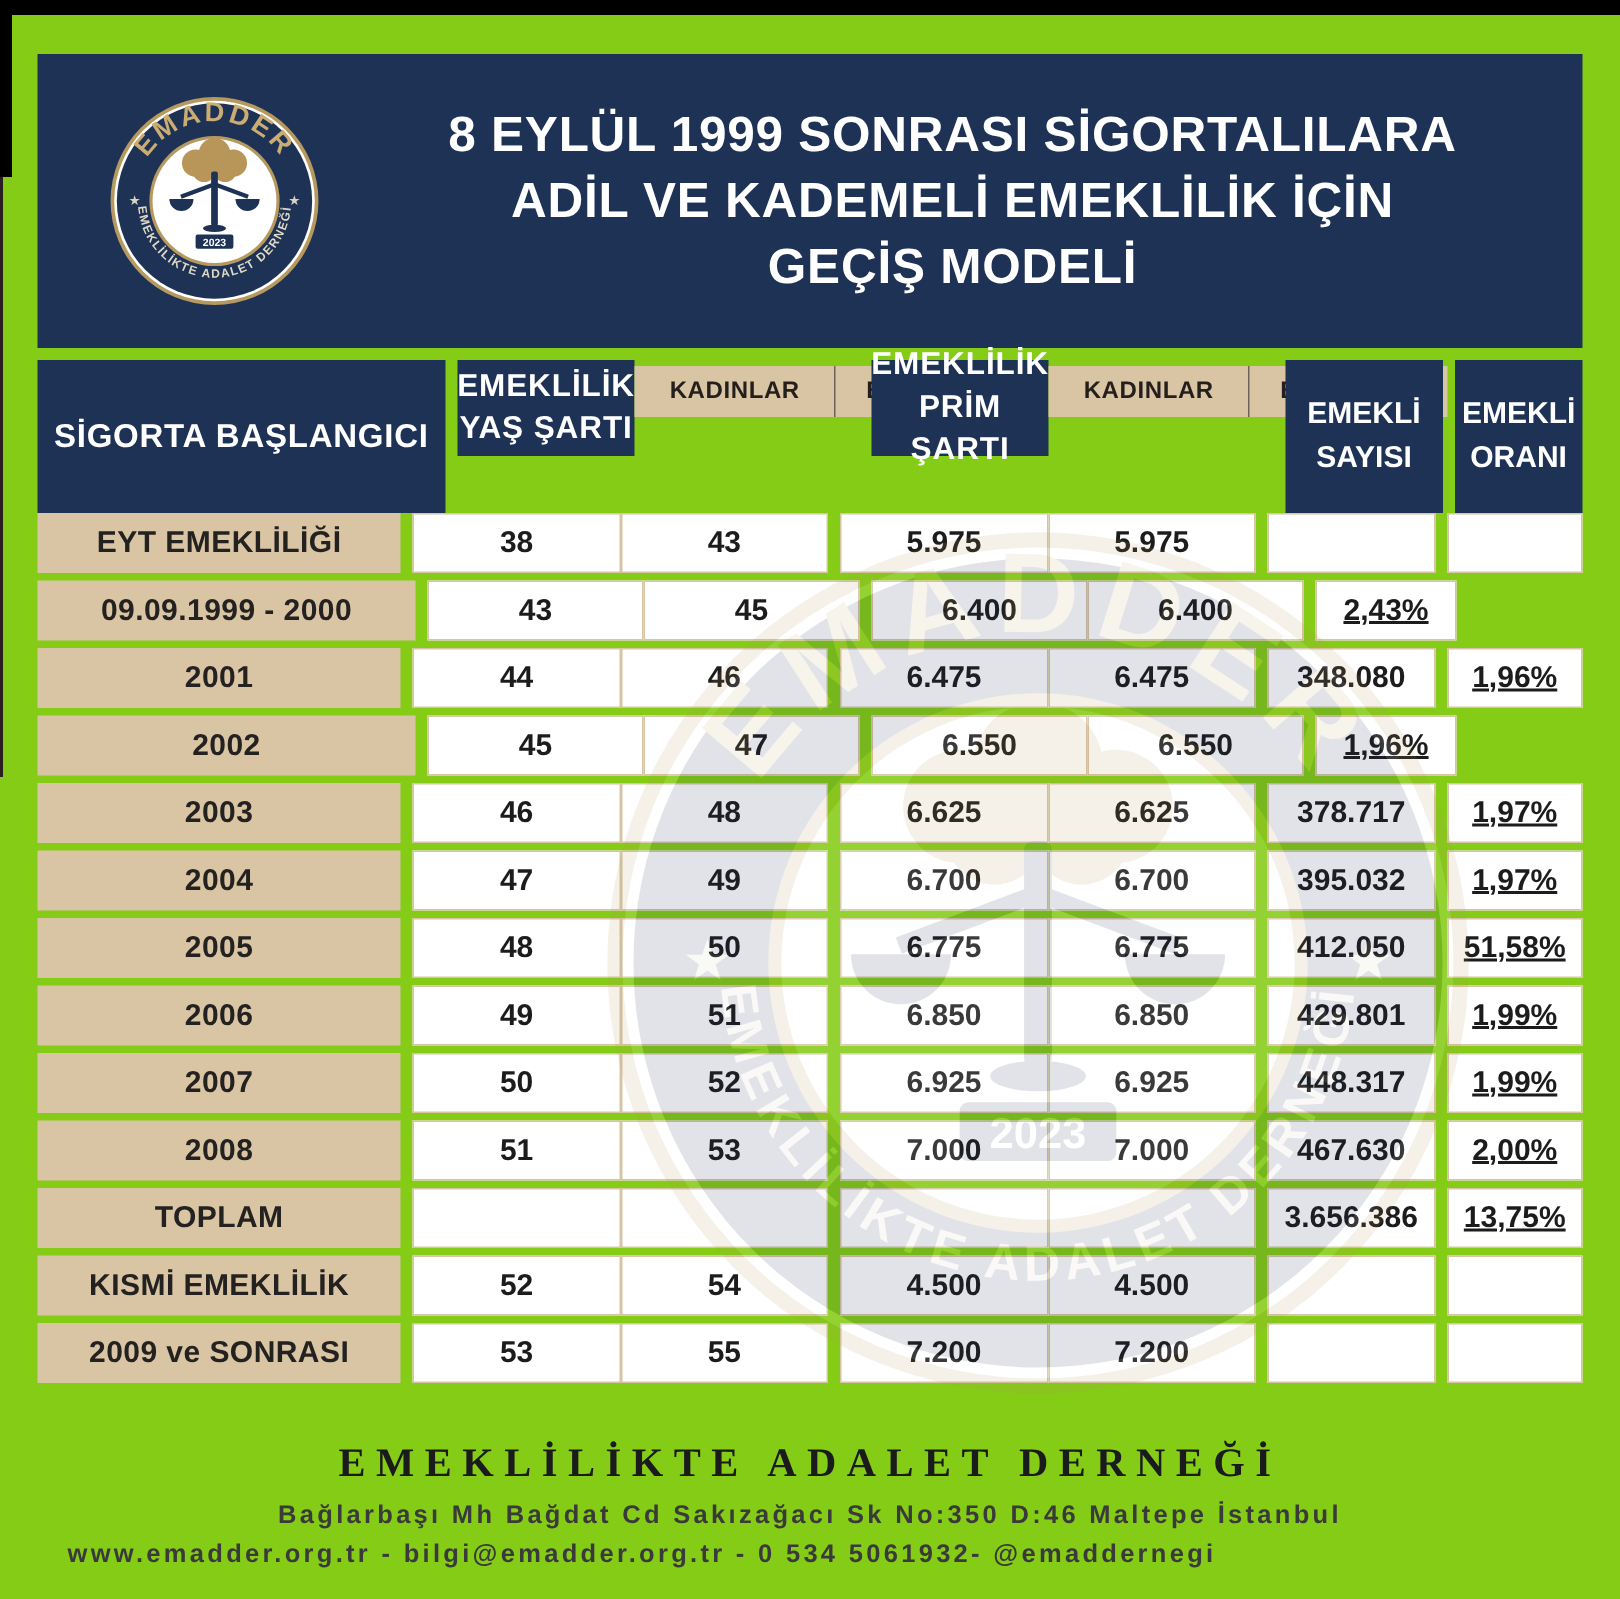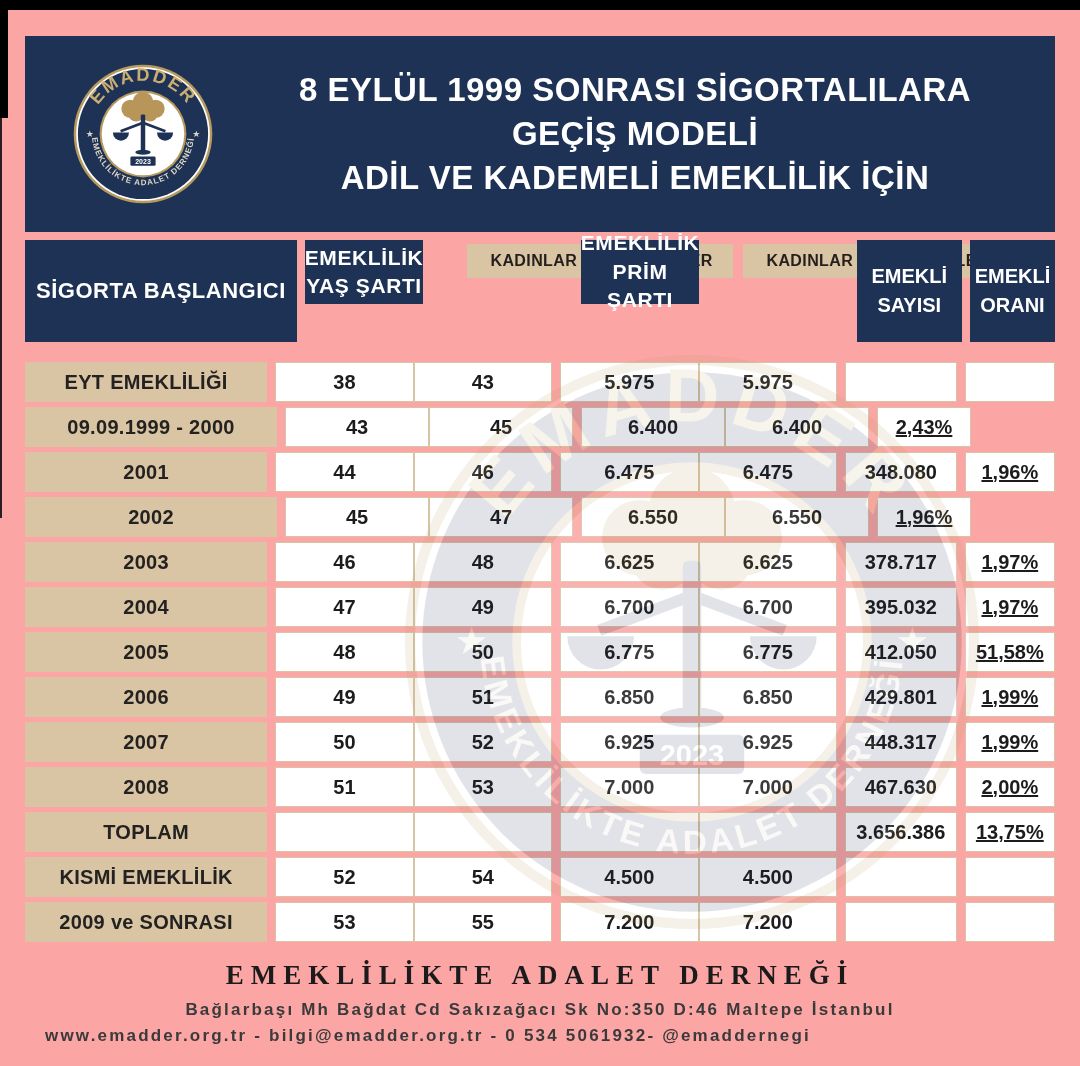--- a/index.html
+++ b/index.html
@@ -1,16 +1,16 @@
 <!DOCTYPE html>
 <html><head>
 <meta charset="utf-8">
 <style>
   html,body{margin:0;padding:0;background:#ffffff;}
-  .page{position:relative;width:1080px;height:1066px;background:#fca5a5;overflow:hidden;
+  .page{position:relative;width:1080px;height:1066px;background:#84cc16;overflow:hidden;
         font-family:"Liberation Sans", sans-serif;}
   
   .artifact-top{position:absolute;left:0;top:0;width:1080px;height:10px;background:#000;}
   .artifact-left{position:absolute;left:0;top:0;width:8px;height:118px;background:#000;}
   .artifact-left-thin{position:absolute;left:0;top:118px;width:2px;height:400px;background:#2a1e20;}
 
   
   .banner{position:absolute;left:25px;top:36px;width:1030px;height:196px;background:#1e3255;}
   .banner .logo{position:absolute;left:48px;top:28px;width:140px;height:140px;}
   .title{position:absolute;left:205px;right:15px;top:50%;transform:translateY(-50%);
@@ -18,28 +18,28 @@
          letter-spacing:.5px;}
 
   
   .tbl{position:absolute;left:25px;top:240px;width:1030px;}
   .hdr{display:flex;}
   .navy-cell{background:#1e3255;color:#fff;display:flex;flex-direction:column;
              align-items:center;justify-content:center;text-align:center;font-weight:700;}
   .h-c1{width:300px;height:102px;font-size:22px;letter-spacing:.5px;}
   .h-group{width:268px;margin-left:8px;display:flex;flex-direction:row;}
   .h-group .g-top{height:64px;font-size:21px;line-height:1.35;letter-spacing:.6px;}
-  .g-sub{display:flex;margin-top:4px;height:34px;padding-left:44px;}
+  .g-sub{display:flex;margin-top:4px;height:34px;}
   .sub-cell{width:133px;background:#d9c4a4;color:#241f1c;font-weight:700;font-size:16px;
             display:flex;align-items:center;justify-content:center;letter-spacing:.4px;}
   .sub-cell.second{border-left:1.5px solid #6b6355;width:131.5px;}
   .h-count{width:116px;height:102px;margin-left:8px;font-size:20px;line-height:1.45;}
   .h-rate{width:94px;height:102px;margin-left:8px;font-size:20px;line-height:1.45;}
 
-  .body{margin-top:20px;}
+  .body{margin-top:0;}
   .row{display:flex;margin-bottom:5px;height:40px;}
   .c-label{width:252px;background:#d9c4a4;color:#242220;font-weight:700;font-size:20px;
            display:flex;align-items:center;justify-content:center;letter-spacing:.3px;}
   .c-num{background:#fff;border:1.5px solid #d6c4a4;color:#1c1c1c;font-weight:700;font-size:20px;
          display:flex;align-items:center;justify-content:center;box-sizing:border-box;}
   .c-w{width:144px;} .c-w.gap{margin-left:8px;}
   .c-count{width:116px;margin-left:8px;}
   .c-rate{width:94px;margin-left:8px;text-decoration:underline;}
 
   
@@ -104,22 +104,22 @@
   <div class="artifact-top"></div>
   <div class="artifact-left"></div>
   <div class="artifact-left-thin"></div>
 
   <div class="banner">
     <svg class="logo" viewBox="0 0 200 200">
       <use href="#emadder-logo"></use>
     </svg>
     <div class="title">
       <div>8 EYLÜL 1999 SONRASI SİGORTALILARA</div>
+      <div>ADİL VE KADEMELİ EMEKLİLİK İÇİN</div>
       <div>GEÇİŞ MODELİ</div>
-      <div>ADİL VE KADEMELİ EMEKLİLİK İÇİN</div>
     </div>
   </div>
 
   <div class="tbl">
     <div class="hdr">
       <div class="navy-cell h-c1">SİGORTA BAŞLANGICI</div>
 
       <div class="h-group">
         <div class="navy-cell g-top">
           <div>EMEKLİLİK</div>

